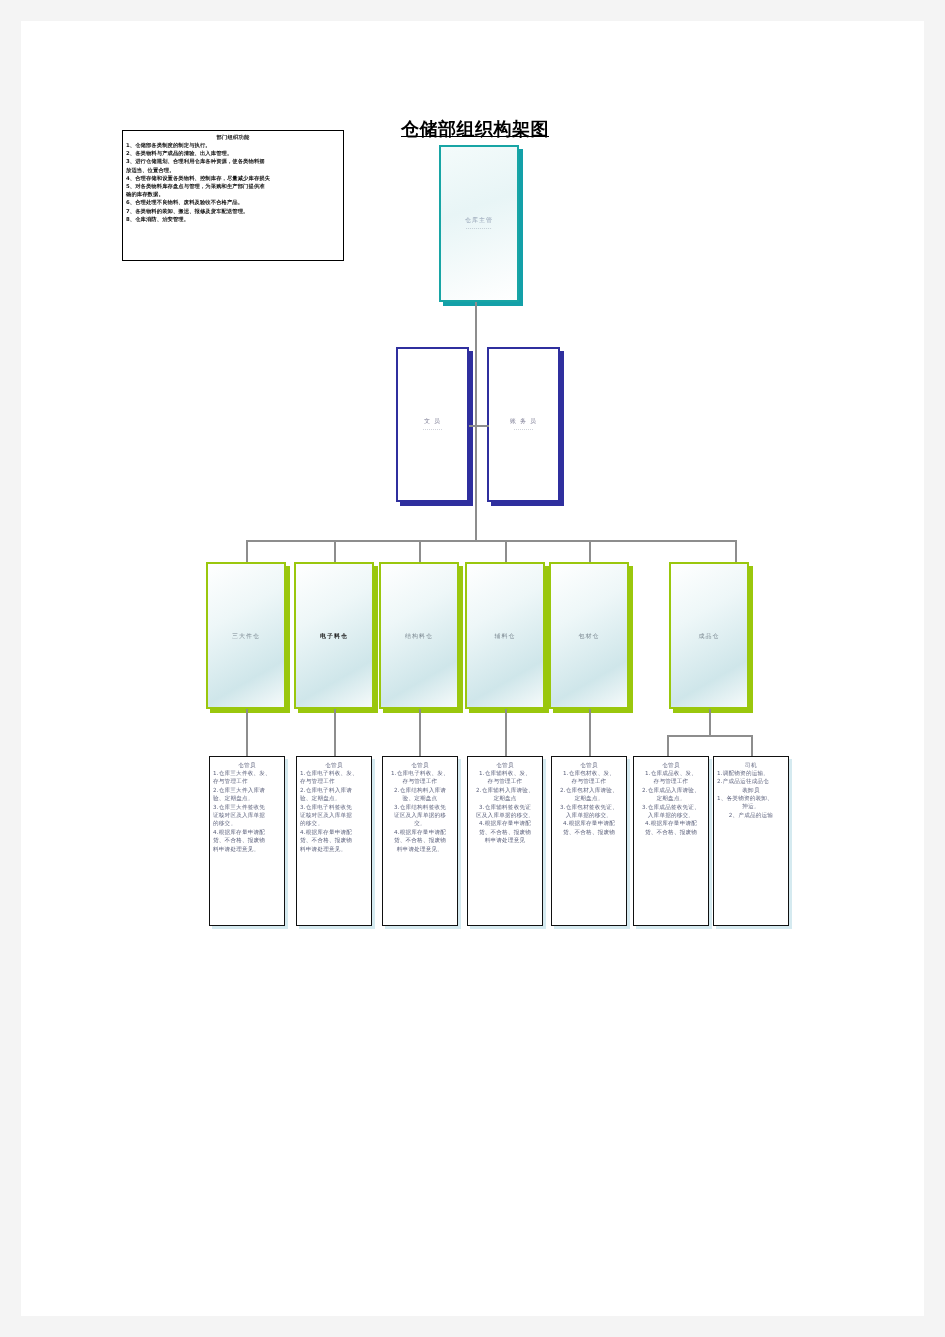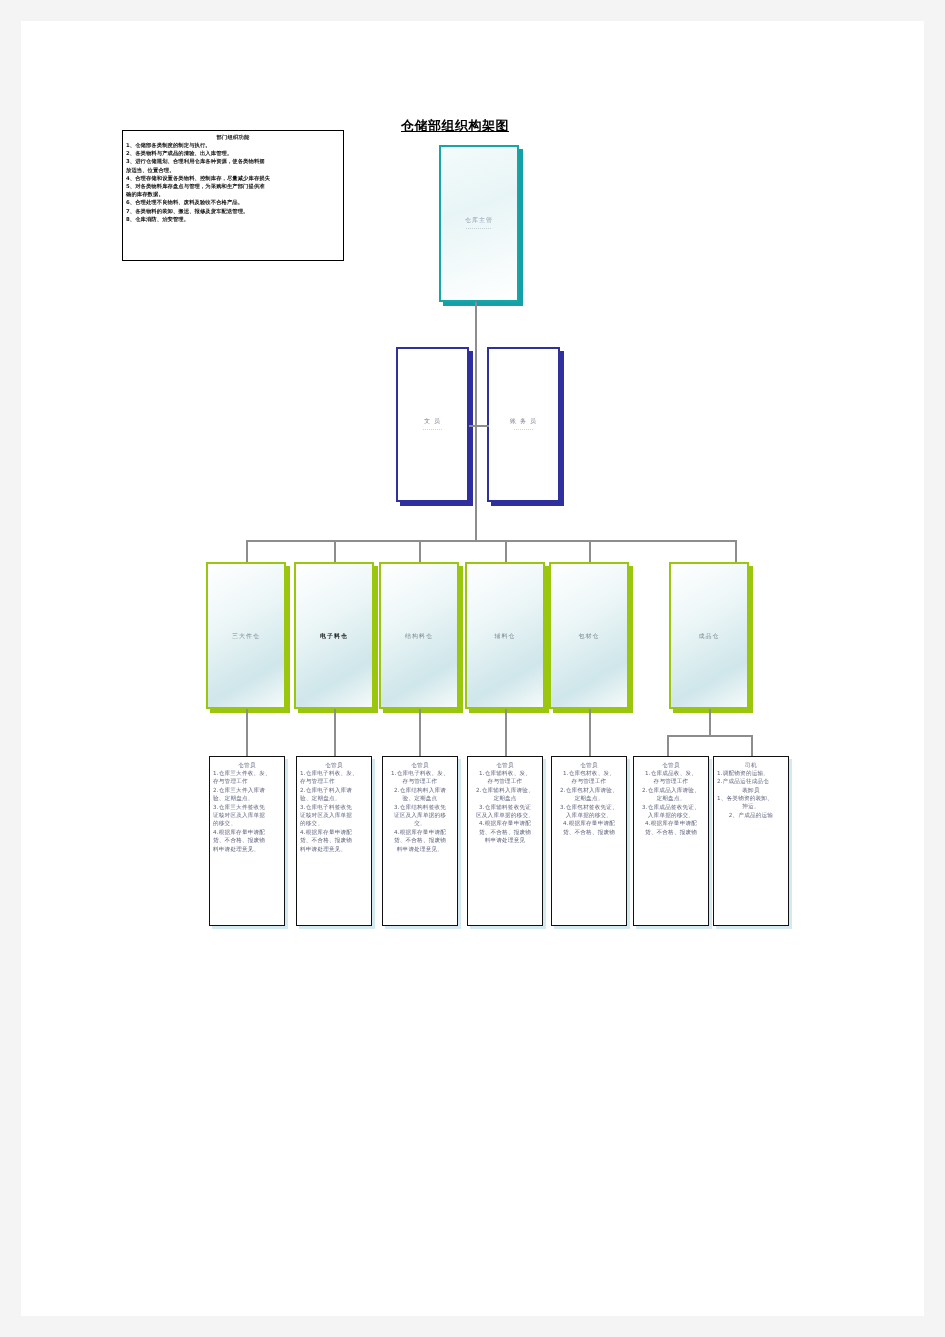--- a/index.html
+++ b/index.html
@@ -24,21 +24,21 @@
     width: 903px;
     height: 1295px;
     background: #ffffff;
   }
   
   .chart-title {
     position: absolute;
     left: 380px;
     top: 96px;
     width: 210px;
-    font-size: 13px;
+    font-size: 18px;
     font-weight: bold;
     color: #000;
     text-decoration: underline;
     letter-spacing: 0.5px;
     white-space: nowrap;
   }
   
   .note-box {
     position: absolute;
     left: 101px;

